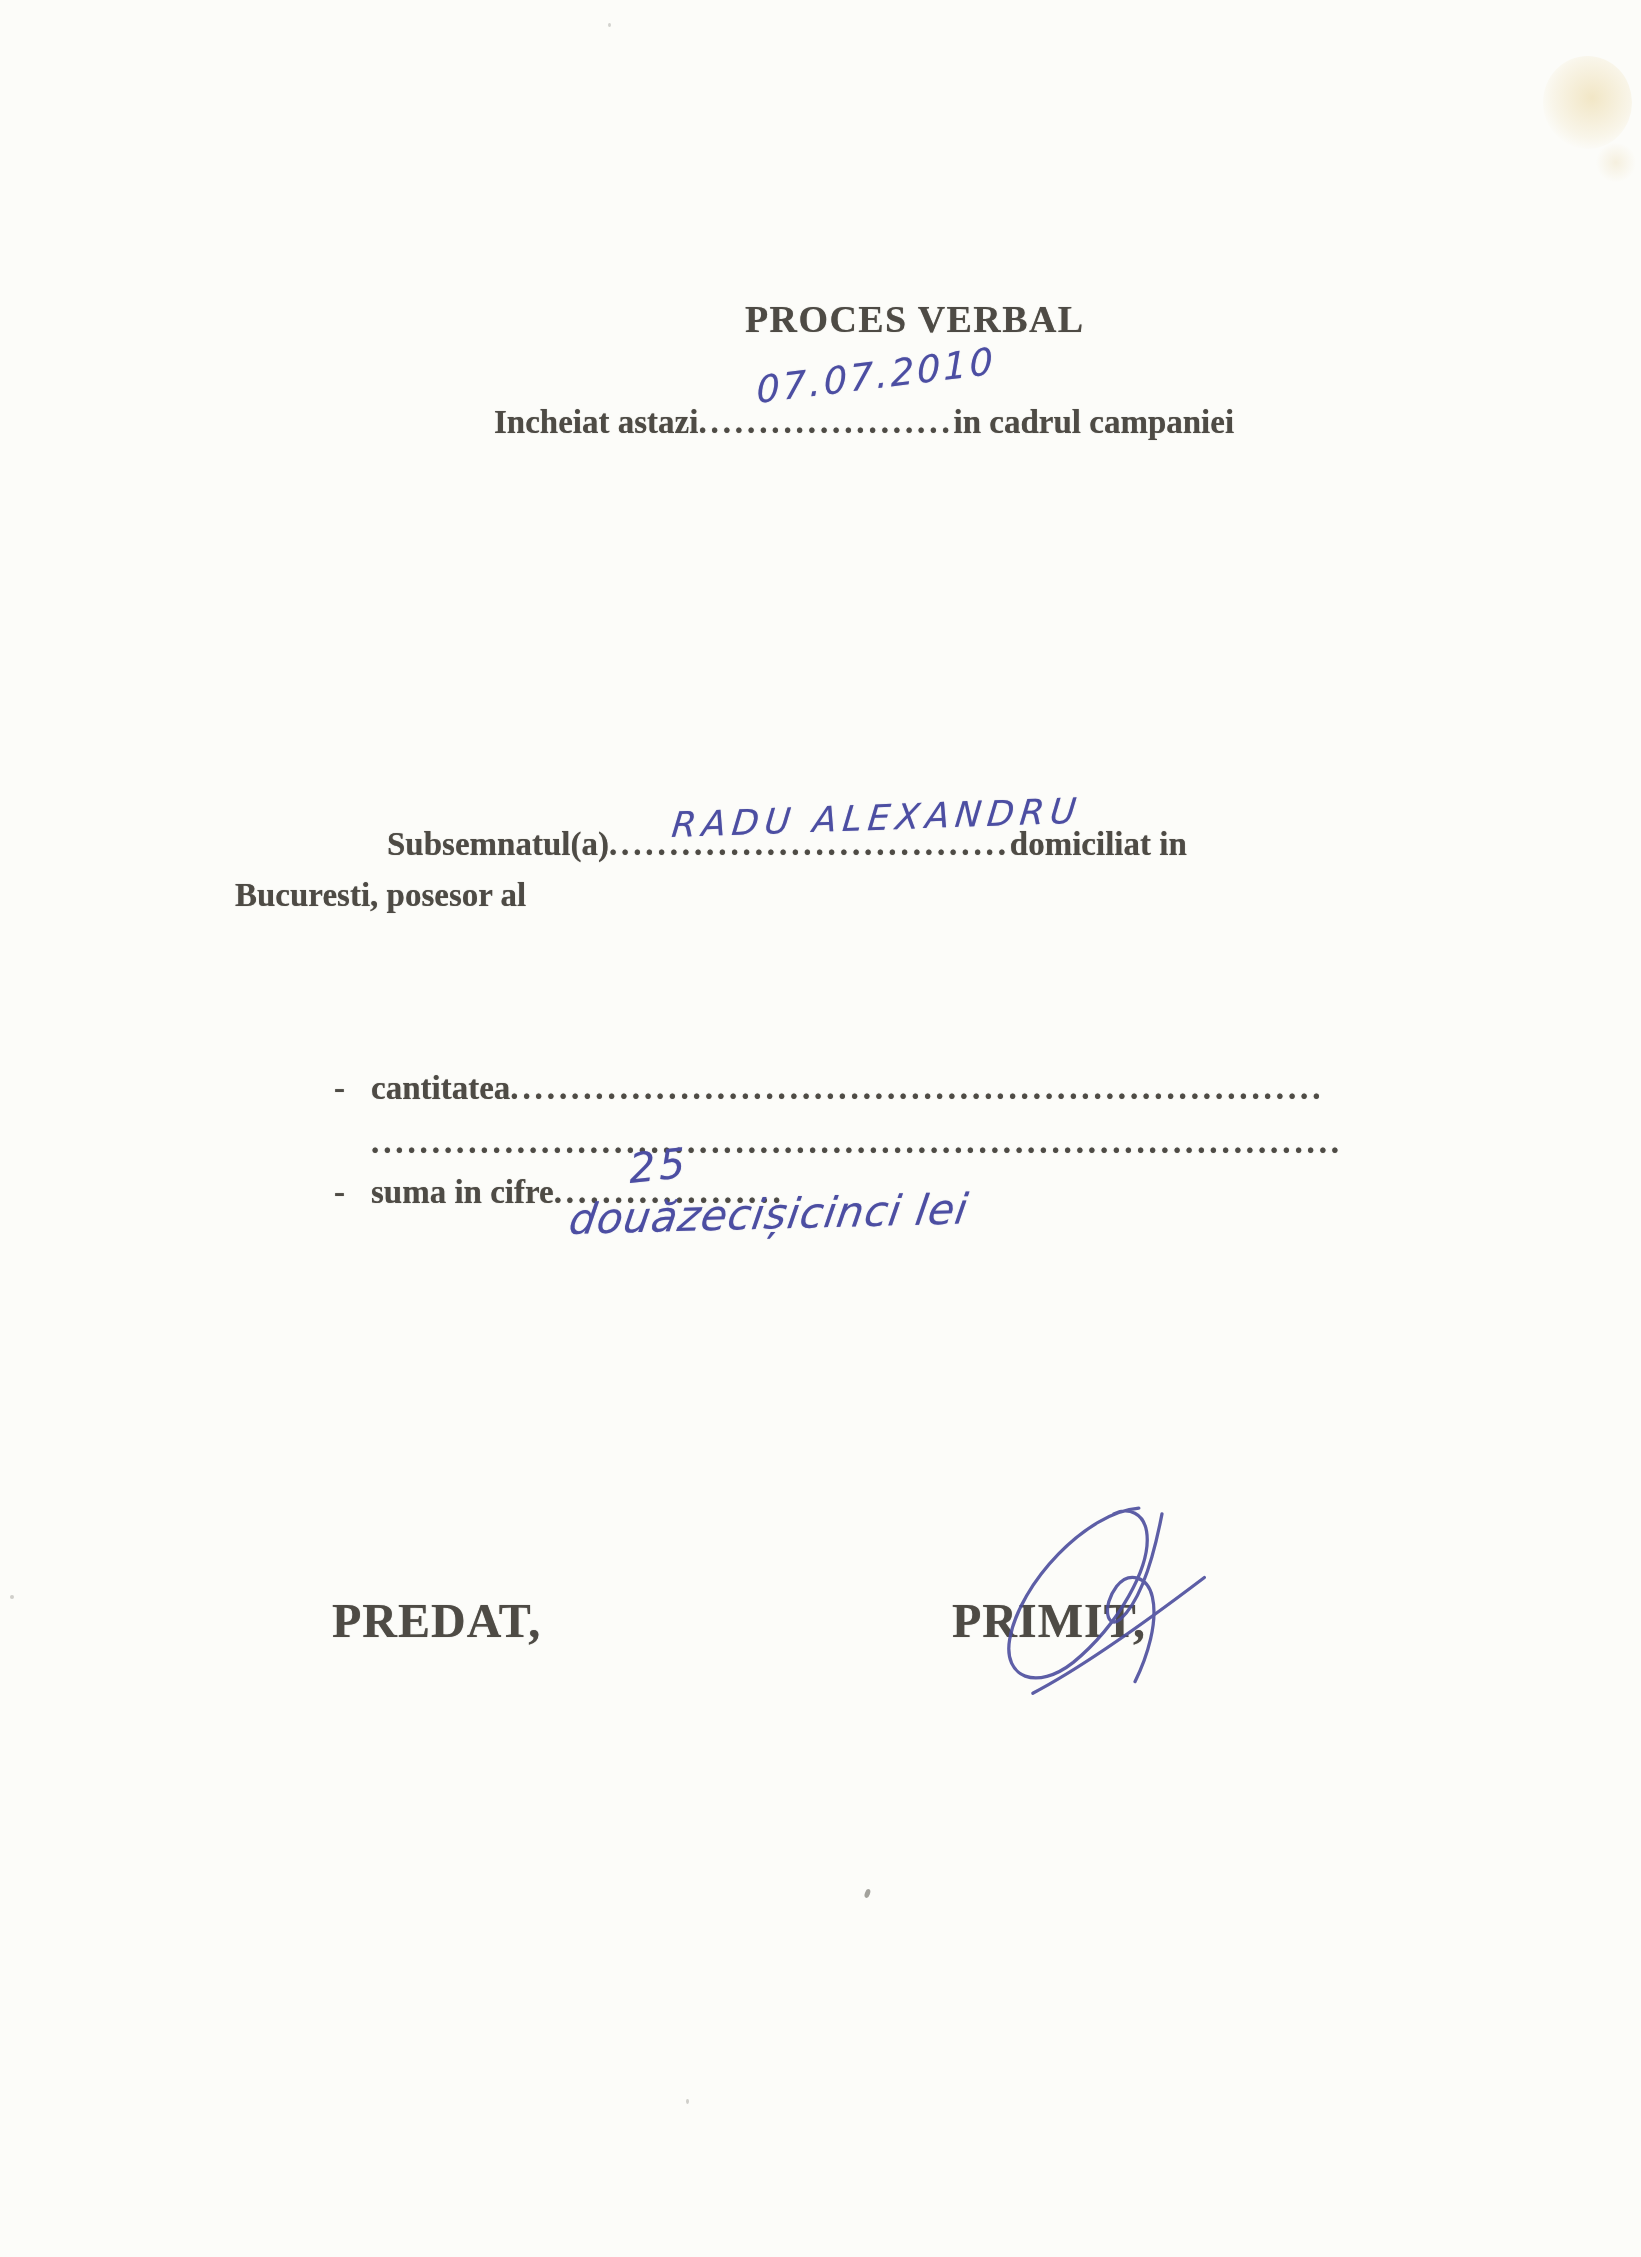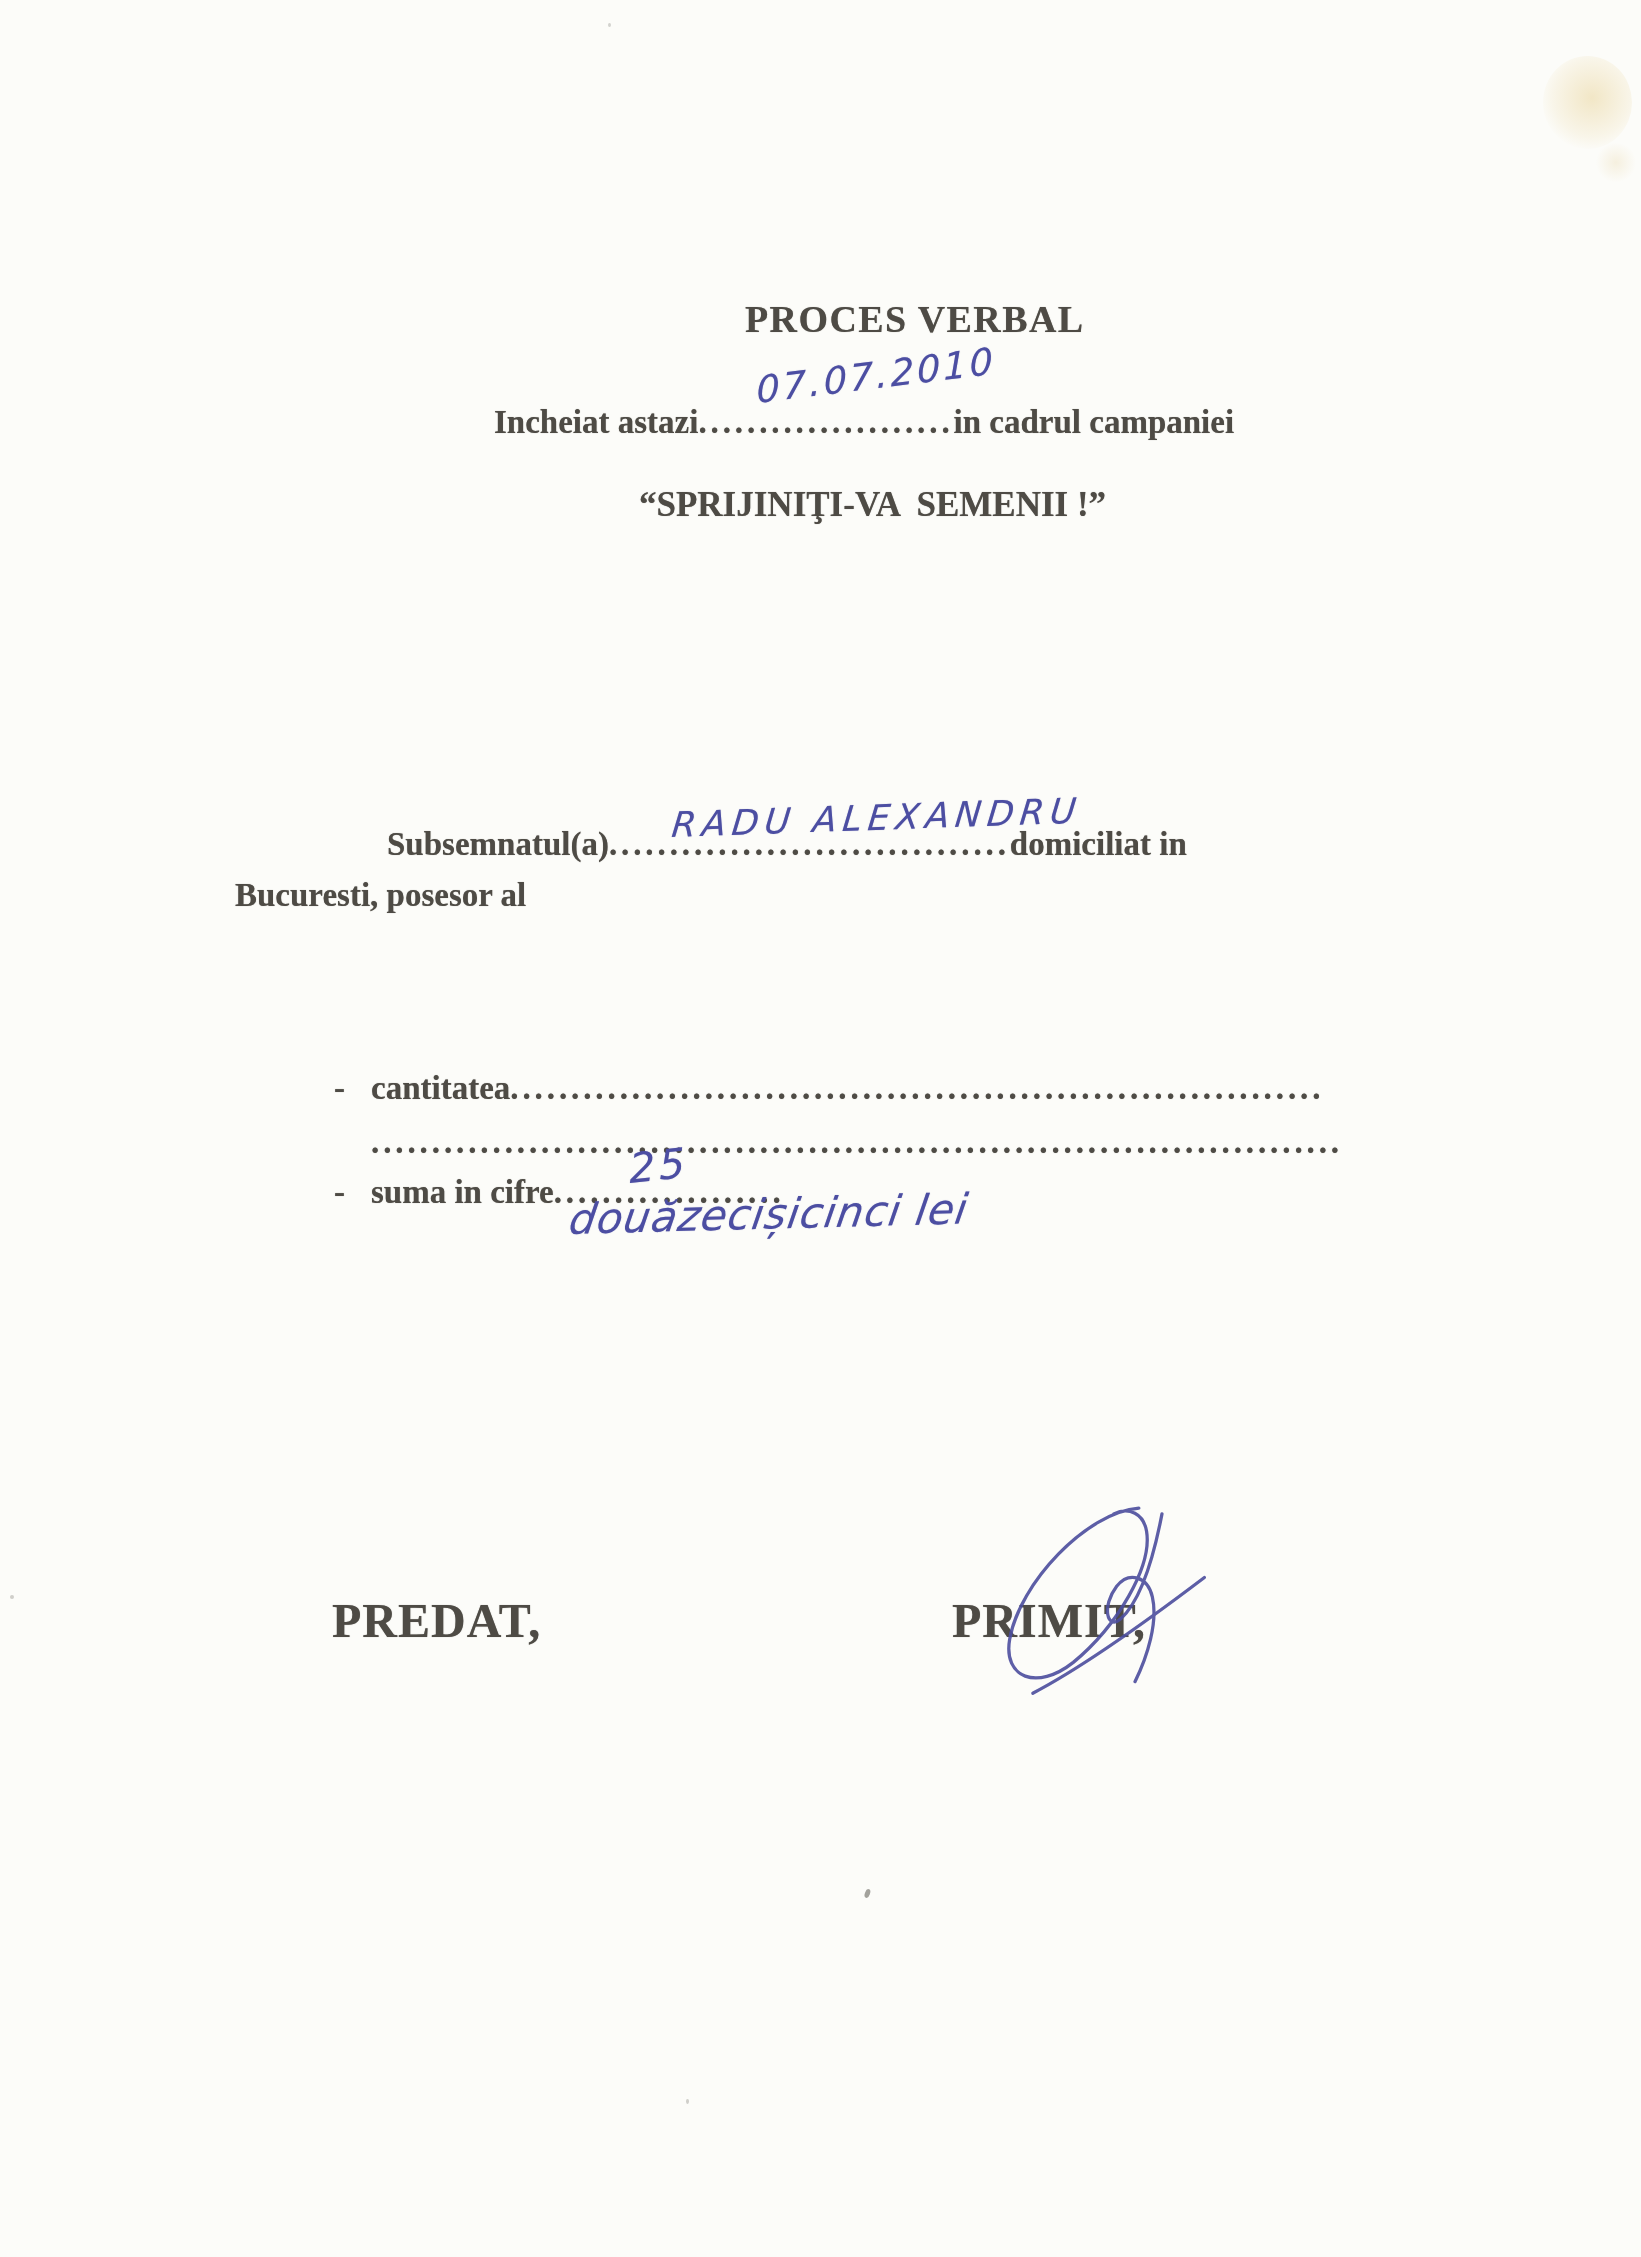--- a/index.html
+++ b/index.html
@@ -99,21 +99,20 @@
   <div class="speck speck-3"></div>
   <div class="speck speck-4"></div>
 
   <div class="printed fs-title" style="left:745px; top:297px;">PROCES VERBAL</div>
 
   <div class="printed fs-body" style="left:494px; top:404px;">
     <span>Incheiat astazi</span><span class="dots">.....................</span><span>in cadrul campaniei</span>
   </div>
   <div class="hw hw-date" style="left:757px; top:369px;">07.07.2010</div>
 
-  <div class="printed fs-body pre" style="left:639px; top:485px; font-size:35px;">“SPRIJINIŢI-VA  SEMENII !”</div>
 
   <div class="printed fs-body" style="left:387px; top:826px;">
     <span>Subsemnatul(a)</span><span class="dots">.................................</span><span>domiciliat in</span>
   </div>
   <div class="hw hw-name" style="left:670px; top:805px;">RADU ALEXANDRU</div>
 
   <div class="printed fs-body" style="left:235px; top:877px;">Bucuresti, posesor al</div>
 
 
   <div class="printed fs-body" style="left:334px; top:1070px;">

